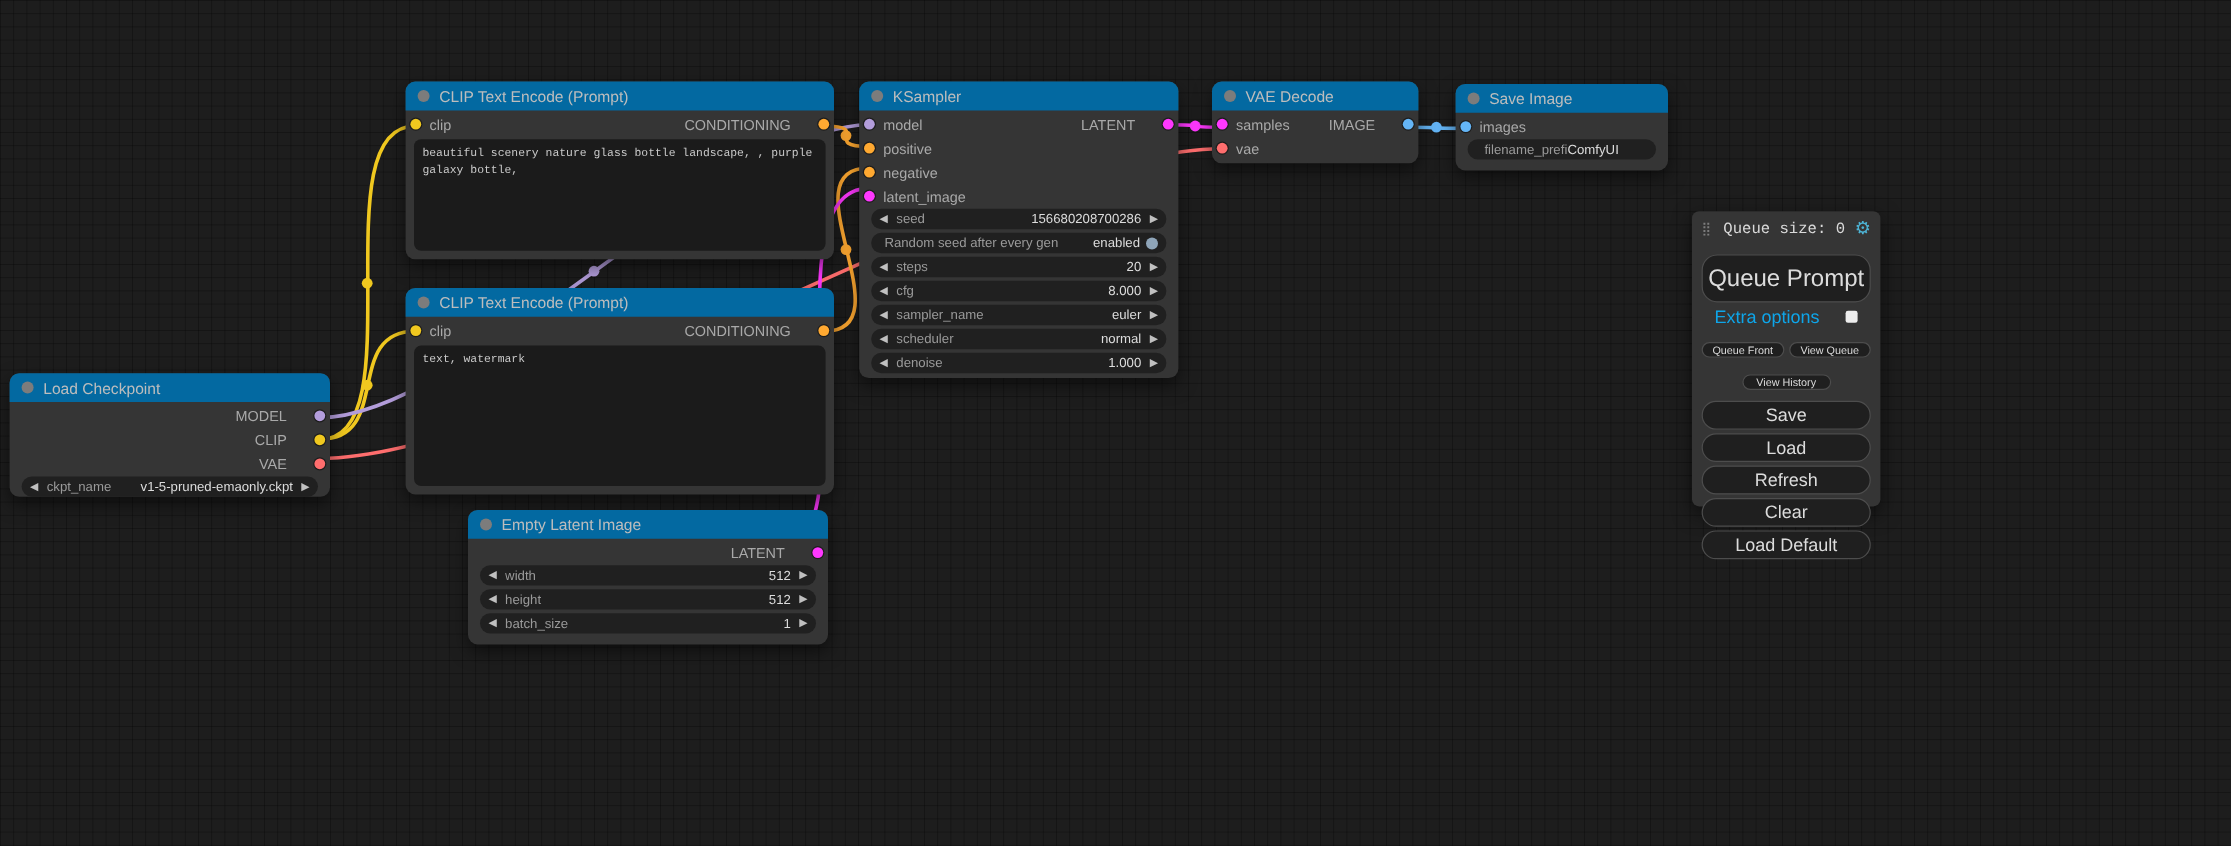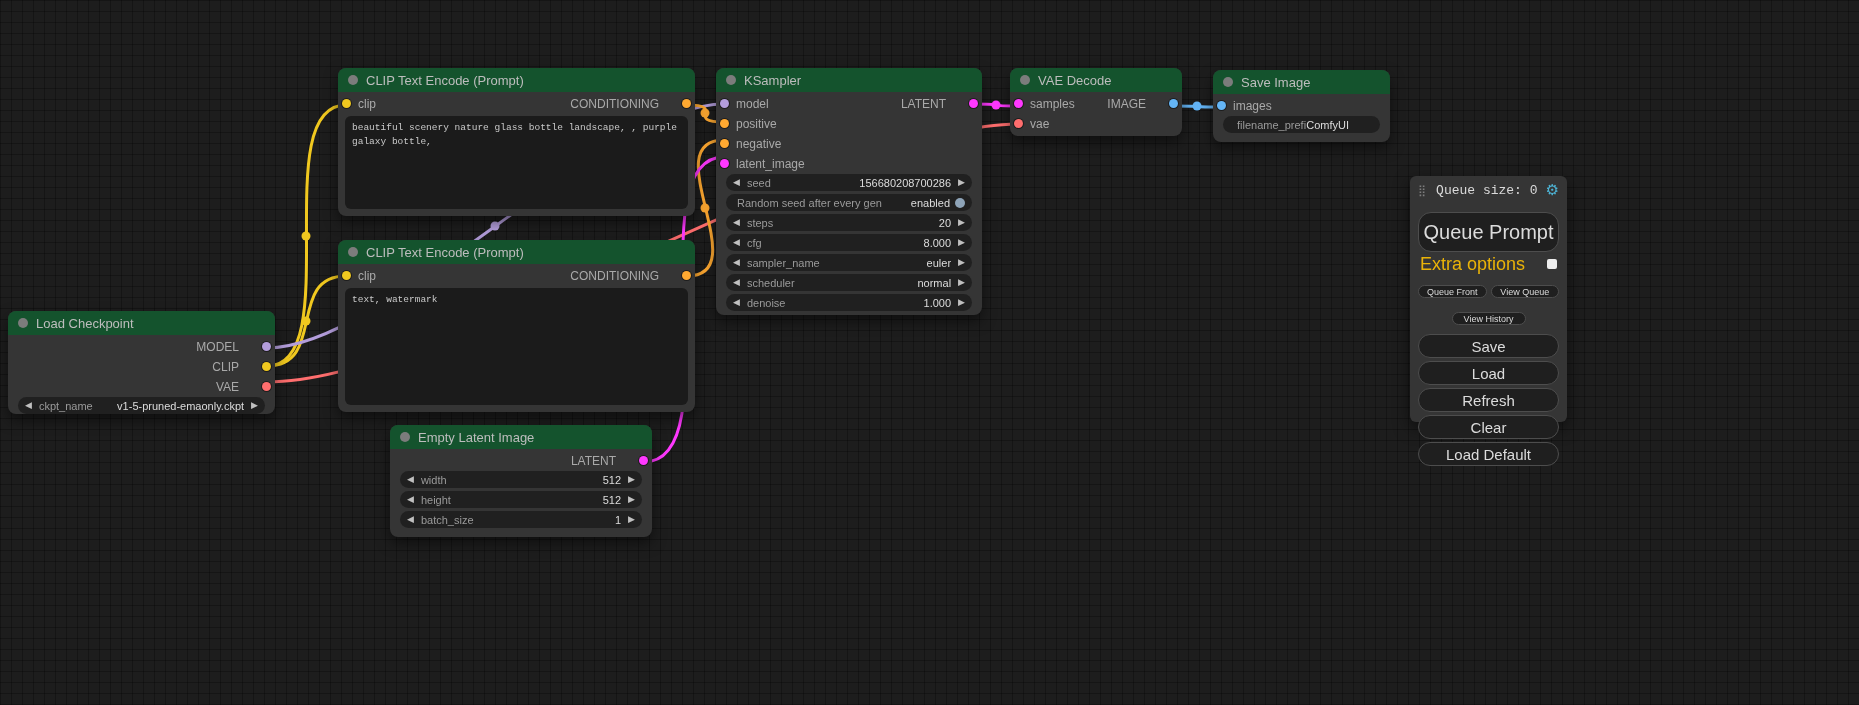--- a/index.html
+++ b/index.html
@@ -20,21 +20,21 @@
   svg.wires path { fill:none; stroke-width:3; stroke-linecap:round; }
 
   .node {
     position:absolute; background:#353535; border-radius:8px;
     box-shadow:0 6px 14px rgba(0,0,0,0.5);
     display:flex; flex-direction:column;
   }
   .title {
     height:24px; flex:none; display:flex; align-items:center; gap:8px;
     padding:0 10px; font-size:13px; color:#bdbdbd;
-    background:#14532d; border-radius:8px 8px 0 0;
+    background:#0369a1; border-radius:8px 8px 0 0;
   }
   .title-dot { width:10px; height:10px; border-radius:50%; flex:none; }
   .slot-row {
     height:17px; margin-top:3px; flex:none;
     display:flex; align-items:center; padding:0 4px;
     font-size:12px; color:#a9a9a9;
   }
   .slot-in  { display:flex; align-items:center; gap:7px; }
   .slot-out { margin-left:auto; display:flex; align-items:center; gap:23px; }
   .slot-dot {
@@ -59,21 +59,21 @@
     flex:1; margin:4px 7px 7px; background:#1b1b1b; border-radius:6px;
     padding:5px 7px; font-family:Liberation Mono, monospace;
     font-size:9.5px; line-height:1.5; color:#c9c9c9;
     overflow:hidden; white-space:pre-wrap; word-break:break-word;
   }
 
   
   #n-load-checkpoint { left:8px;    top:311px; width:267px; height:103px; }
   #n-positive        { left:338px;  top:68px;  width:357px; height:148px; }
   #n-negative        { left:338px;  top:240px; width:357px; height:172px; }
-  #n-empty-latent    { left:390px;  top:425px; width:262px; height:112px; }
+  #n-empty-latent    { left:390px;  top:425px; width:300px; height:112px; }
   #n-ksampler        { left:716px;  top:68px;  width:266px; height:247px; }
   #n-vae-decode      { left:1010px; top:68px;  width:172px; height:68px; }
   #n-save-image      { left:1213px; top:70px;  width:177px; height:72px;text-align:center; }
 
   
   .panel {
     position:absolute; left:1410px; top:176px; width:157px; height:246px;
     background:#353535; border-radius:6px; padding:6px 8px 8px;
     box-shadow:0 6px 16px rgba(0,0,0,0.55);
     display:flex; flex-direction:column;
@@ -90,21 +90,21 @@
     color:#dcdcdc; border-radius:13px; cursor:pointer;
     font-family:"Liberation Sans", sans-serif;
     display:block; width:100%;
   }
   .btn.big { height:24px; font-size:15px; margin-top:3px; flex:none; }
   .btn.qp  { height:40px; font-size:20px; margin-top:14px; flex:none; }
   .btn.small { height:13px; font-size:9px; border-radius:7px; padding:0 4px; line-height:10px; }
   .extra-row {
     margin-top:5px; height:14px; flex:none;
     display:flex; align-items:center; justify-content:center; gap:22px;
-    color:#eab308; font-size:18px;
+    color:#0ea5e9; font-size:15px;
   }
   .checkbox { width:10px; height:10px; background:#ededed; border-radius:2px; flex:none; cursor:pointer; }
   .small-row { margin-top:14px; display:flex; gap:4px; flex:none; }
   .small-row .btn.small { flex:1; }
   .small-row.center { justify-content:center; }
   .small-row.center .btn.small { flex:0 0 74px; }
   .btn.save-gap { margin-top:9px; }
 </style>
 </head>
 <body>

